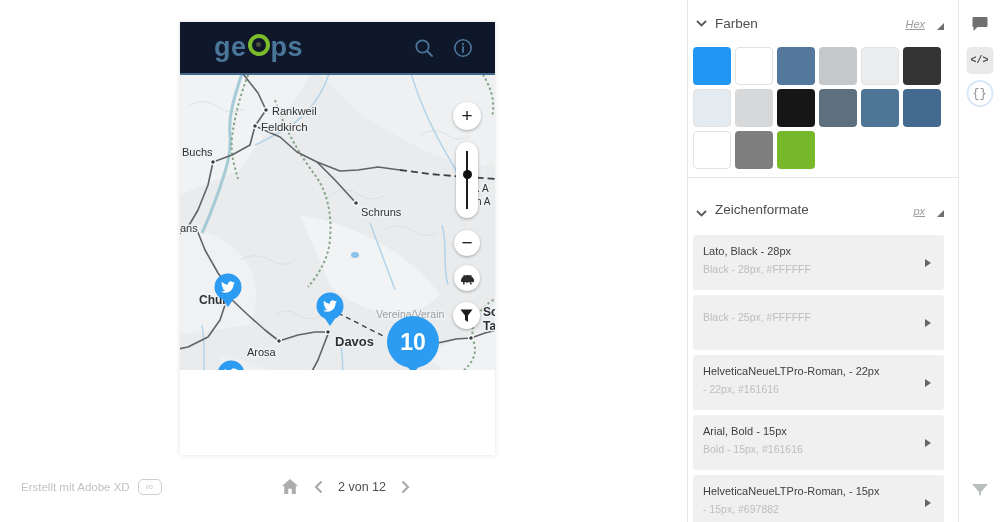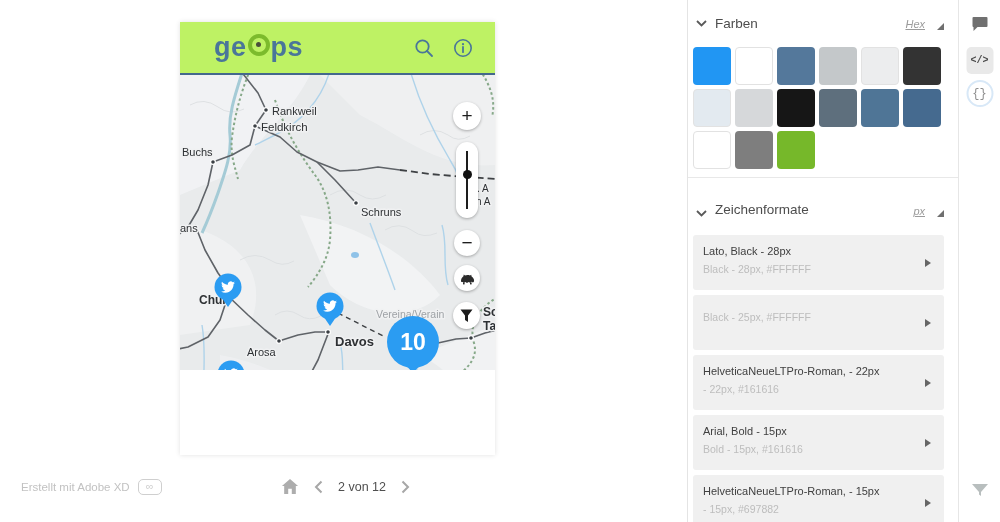--- a/index.html
+++ b/index.html
@@ -3,21 +3,21 @@
 <meta charset="utf-8">
 <style>
   * { margin:0; padding:0; box-sizing:border-box; }
   html,body { width:1000px; height:522px; overflow:hidden; background:#fff;
               font-family:"Liberation Sans", sans-serif; }
 
   
   .canvas { position:absolute; left:0; top:0; width:687px; height:522px; background:#fff; }
   .artboard { position:absolute; left:180px; top:22px; width:315px; height:433px;
               background:#fff; box-shadow:0 0 5px rgba(0,0,0,.12); }
-  .app-header { position:relative; height:53px; background:#bef264;
+  .app-header { position:relative; height:53px; background:#0f172a;
                 border-bottom:2px solid #44688C; display:flex; align-items:center; }
   .logo { display:flex; align-items:center; margin-left:34px;
           font-size:27px; font-weight:bold; color:#4A7699; letter-spacing:.5px; }
   .logo .o-ring { position:relative; display:inline-block; width:22px; height:22px;
                   border:4px solid #7CBB2C; border-radius:50%; margin:0 1px 6px 1px; }
   .logo .o-ring i { position:absolute; left:50%; top:50%; width:5px; height:5px;
                     margin:-2.5px 0 0 -2.5px; background:#4a4f3a; border-radius:50%; }
   .hdr-icons { position:absolute; right:22px; display:flex; gap:19px; align-items:center; }
 
   .map { position:relative; width:315px; height:295px; background:#E9EBEC; overflow:hidden; }

